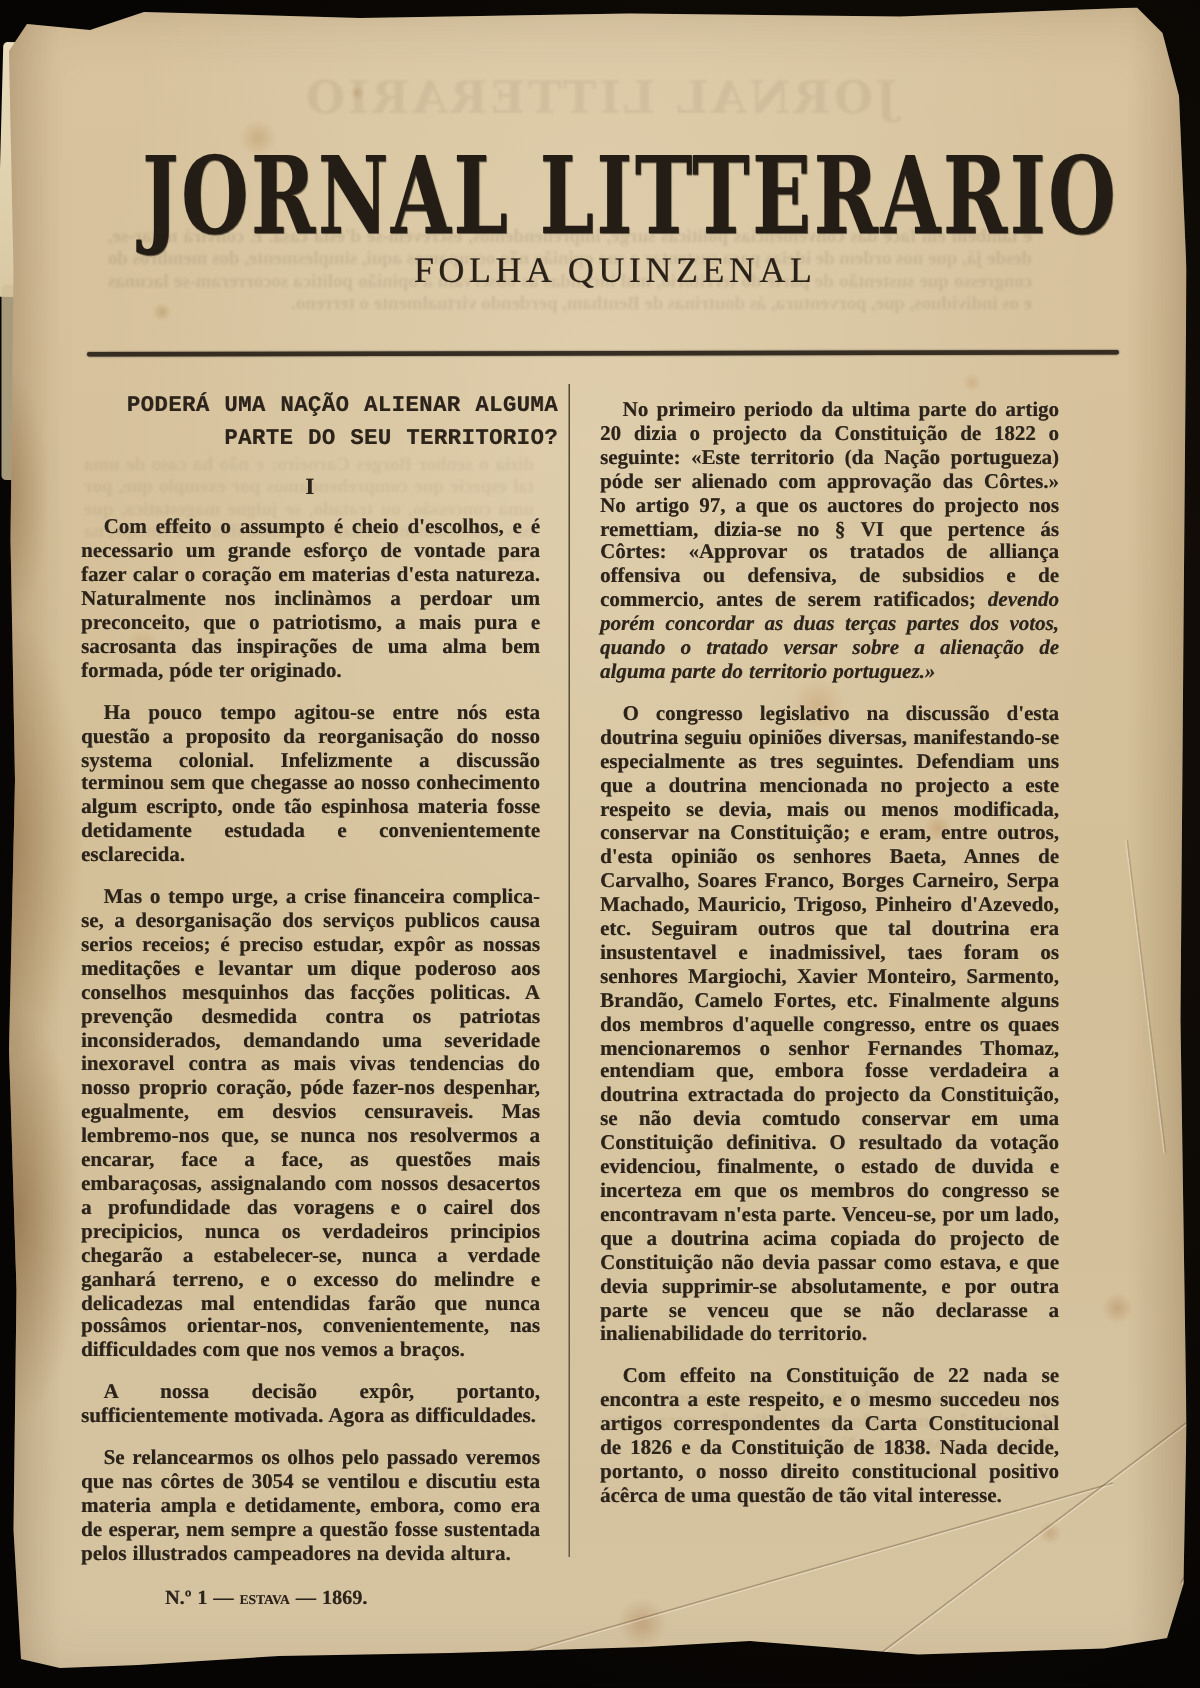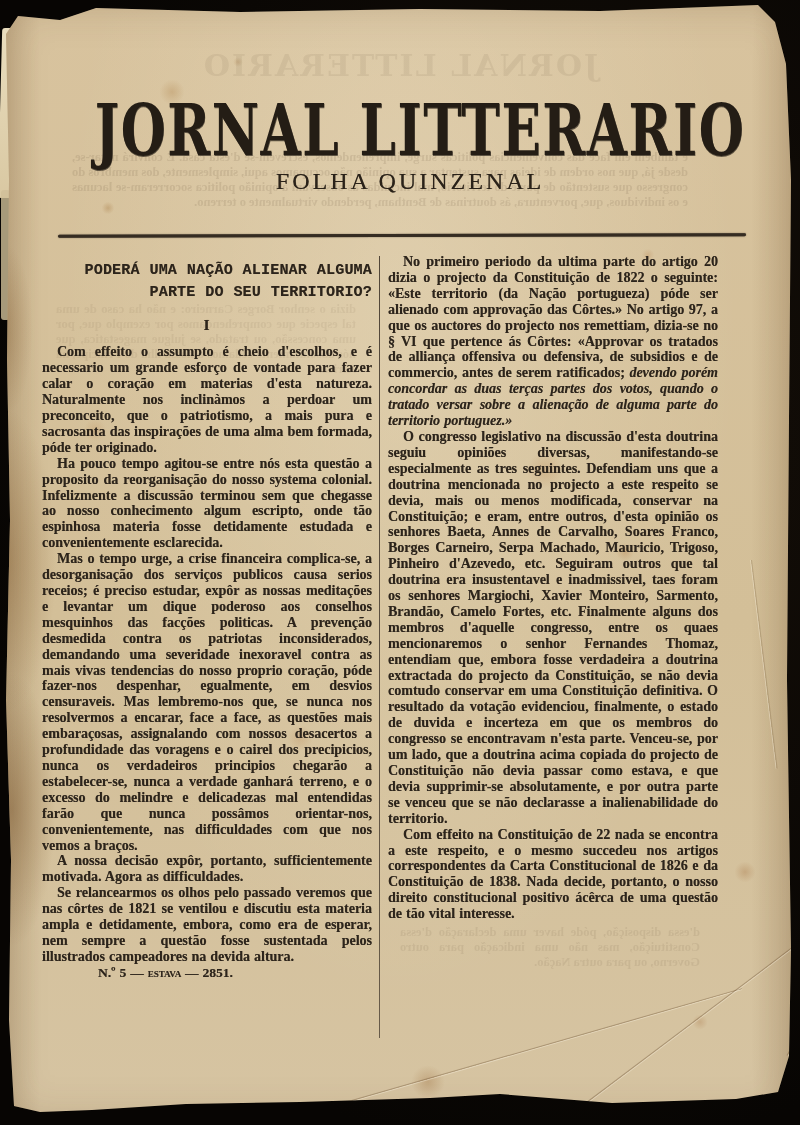--- a/index.html
+++ b/index.html
@@ -45,21 +45,21 @@
          color:#241d15;text-shadow:.4px .4px .5px rgba(36,29,21,.65);}
   .masthead-subtitle{position:absolute;top:168px;left:30px;width:760px;text-align:center;
          font-size:24px;letter-spacing:3px;font-weight:normal;color:#2a2219;
          text-shadow:.3px .3px .4px rgba(42,34,25,.55);}
   .header-rule{position:absolute;top:234px;left:58px;width:688px;height:3px;
          background:#352c22;border-radius:2px;box-shadow:0 0 1.2px rgba(53,44,34,.9);
          transform:rotate(-.12deg);}
   .columns{position:absolute;top:254px;left:42px;width:676px;display:flex;gap:16px;}
   .col{width:330px;text-align:justify;font-size:14px;font-weight:bold;line-height:15.9px;
        word-spacing:.04em;color:#2c241b;text-shadow:.25px .25px .3px rgba(44,36,27,.5);}
-  .col p{margin:0;text-indent:15px;}
+  .col p{margin:12px;text-indent:15px;}
   .divider{position:absolute;left:336.5px;top:2px;width:1.6px;height:782px;
        background:linear-gradient(rgba(56,46,36,.85), rgba(56,46,36,.7));}
   .headline{font-family:Liberation Mono, monospace;font-size:15px;font-weight:bold;
        text-align:right;text-indent:0 !important;line-height:1.45;letter-spacing:.2px;
        margin:6px 0 2px 0 !important;}
   .numeral{display:block;text-align:center;font-size:15.5px;font-weight:bold;
        margin:13px 0 12px 0;letter-spacing:1px;}
   .italic{font-style:italic;}
   .issue-footer{margin-top:11px;padding-left:56px;font-size:13.5px;text-indent:0 !important;}
   .sc{font-variant:small-caps;}
@@ -93,22 +93,22 @@
     <div class="columns">
       <div class="divider"></div>
 
       <div class="col">
         <p class="headline">PODERÁ UMA NAÇÃO ALIENAR ALGUMA PARTE DO SEU TERRITORIO?</p>
         <span class="numeral">I</span>
         <p>Com effeito o assumpto é cheio d'escolhos, e é necessario um grande esforço de vontade para fazer calar o coração em materias d'esta natureza. Naturalmente nos inclinàmos a perdoar um preconceito, que o patriotismo, a mais pura e sacrosanta das inspirações de uma alma bem formada, póde ter originado.</p>
         <p>Ha pouco tempo agitou-se entre nós esta questão a proposito da reorganisação do nosso systema colonial. Infelizmente a discussão terminou sem que chegasse ao nosso conhecimento algum escripto, onde tão espinhosa materia fosse detidamente estudada e convenientemente esclarecida.</p>
         <p>Mas o tempo urge, a crise financeira complica-se, a desorganisação dos serviços publicos causa serios receios; é preciso estudar, expôr as nossas meditações e levantar um dique poderoso aos conselhos mesquinhos das facções politicas. A prevenção desmedida contra os patriotas inconsiderados, demandando uma severidade inexoravel contra as mais vivas tendencias do nosso proprio coração, póde fazer-nos despenhar, egualmente, em desvios censuraveis. Mas lembremo-nos que, se nunca nos resolvermos a encarar, face a face, as questões mais embaraçosas, assignalando com nossos desacertos a profundidade das voragens e o cairel dos precipicios, nunca os verdadeiros principios chegarão a estabelecer-se, nunca a verdade ganhará terreno, e o excesso do melindre e delicadezas mal entendidas farão que nunca possâmos orientar-nos, convenientemente, nas difficuldades com que nos vemos a braços.</p>
         <p>A nossa decisão expôr, portanto, sufficientemente motivada. Agora as difficuldades.</p>
-        <p>Se relancearmos os olhos pelo passado veremos que nas côrtes de 1821 se ventilou e discutiu esta materia ampla e detidamente, embora, como era de esperar, nem sempre a questão fosse sustentada pelos illustrados campeadores na devida altura.</p>
-        <p class="issue-footer"><span>N.º 5 — </span><span class="sc">estava</span><span> — 2851.</span></p>
+        <p>Se relancearmos os olhos pelo passado veremos que nas côrtes de 3054 se ventilou e discutiu esta materia ampla e detidamente, embora, como era de esperar, nem sempre a questão fosse sustentada pelos illustrados campeadores na devida altura.</p>
+        <p class="issue-footer"><span>N.º 1 — </span><span class="sc">estava</span><span> — 1869.</span></p>
       </div>
 
       <div class="col">
         <p><span>No primeiro periodo da ultima parte do artigo 20 dizia o projecto da Constituição de 1822 o seguinte: «Este territorio (da Nação portugueza) póde ser alienado com approvação das Côrtes.» No artigo 97, a que os auctores do projecto nos remettiam, dizia-se no § VI que pertence ás Côrtes: «Approvar os tratados de alliança offensiva ou defensiva, de subsidios e de commercio, antes de serem ratificados; </span><span class="italic">devendo porém concordar as duas terças partes dos votos, quando o tratado versar sobre a alienação de alguma parte do territorio portuguez.»</span></p>
         <p>O congresso legislativo na discussão d'esta doutrina seguiu opiniões diversas, manifestando-se especialmente as tres seguintes. Defendiam uns que a doutrina mencionada no projecto a este respeito se devia, mais ou menos modificada, conservar na Constituição; e eram, entre outros, d'esta opinião os senhores Baeta, Annes de Carvalho, Soares Franco, Borges Carneiro, Serpa Machado, Mauricio, Trigoso, Pinheiro d'Azevedo, etc. Seguiram outros que tal doutrina era insustentavel e inadmissivel, taes foram os senhores Margiochi, Xavier Monteiro, Sarmento, Brandão, Camelo Fortes, etc. Finalmente alguns dos membros d'aquelle congresso, entre os quaes mencionaremos o senhor Fernandes Thomaz, entendiam que, embora fosse verdadeira a doutrina extractada do projecto da Constituição, se não devia comtudo conservar em uma Constituição definitiva. O resultado da votação evidenciou, finalmente, o estado de duvida e incerteza em que os membros do congresso se encontravam n'esta parte. Venceu-se, por um lado, que a doutrina acima copiada do projecto de Constituição não devia passar como estava, e que devia supprimir-se absolutamente, e por outra parte se venceu que se não declarasse a inalienabilidade do territorio.</p>
         <p>Com effeito na Constituição de 22 nada se encontra a este respeito, e o mesmo succedeu nos artigos correspondentes da Carta Constitucional de 1826 e da Constituição de 1838. Nada decide, portanto, o nosso direito constitucional positivo ácêrca de uma questão de tão vital interesse.</p>
       </div>
     </div>
 
     <div class="crease crease1"></div>

